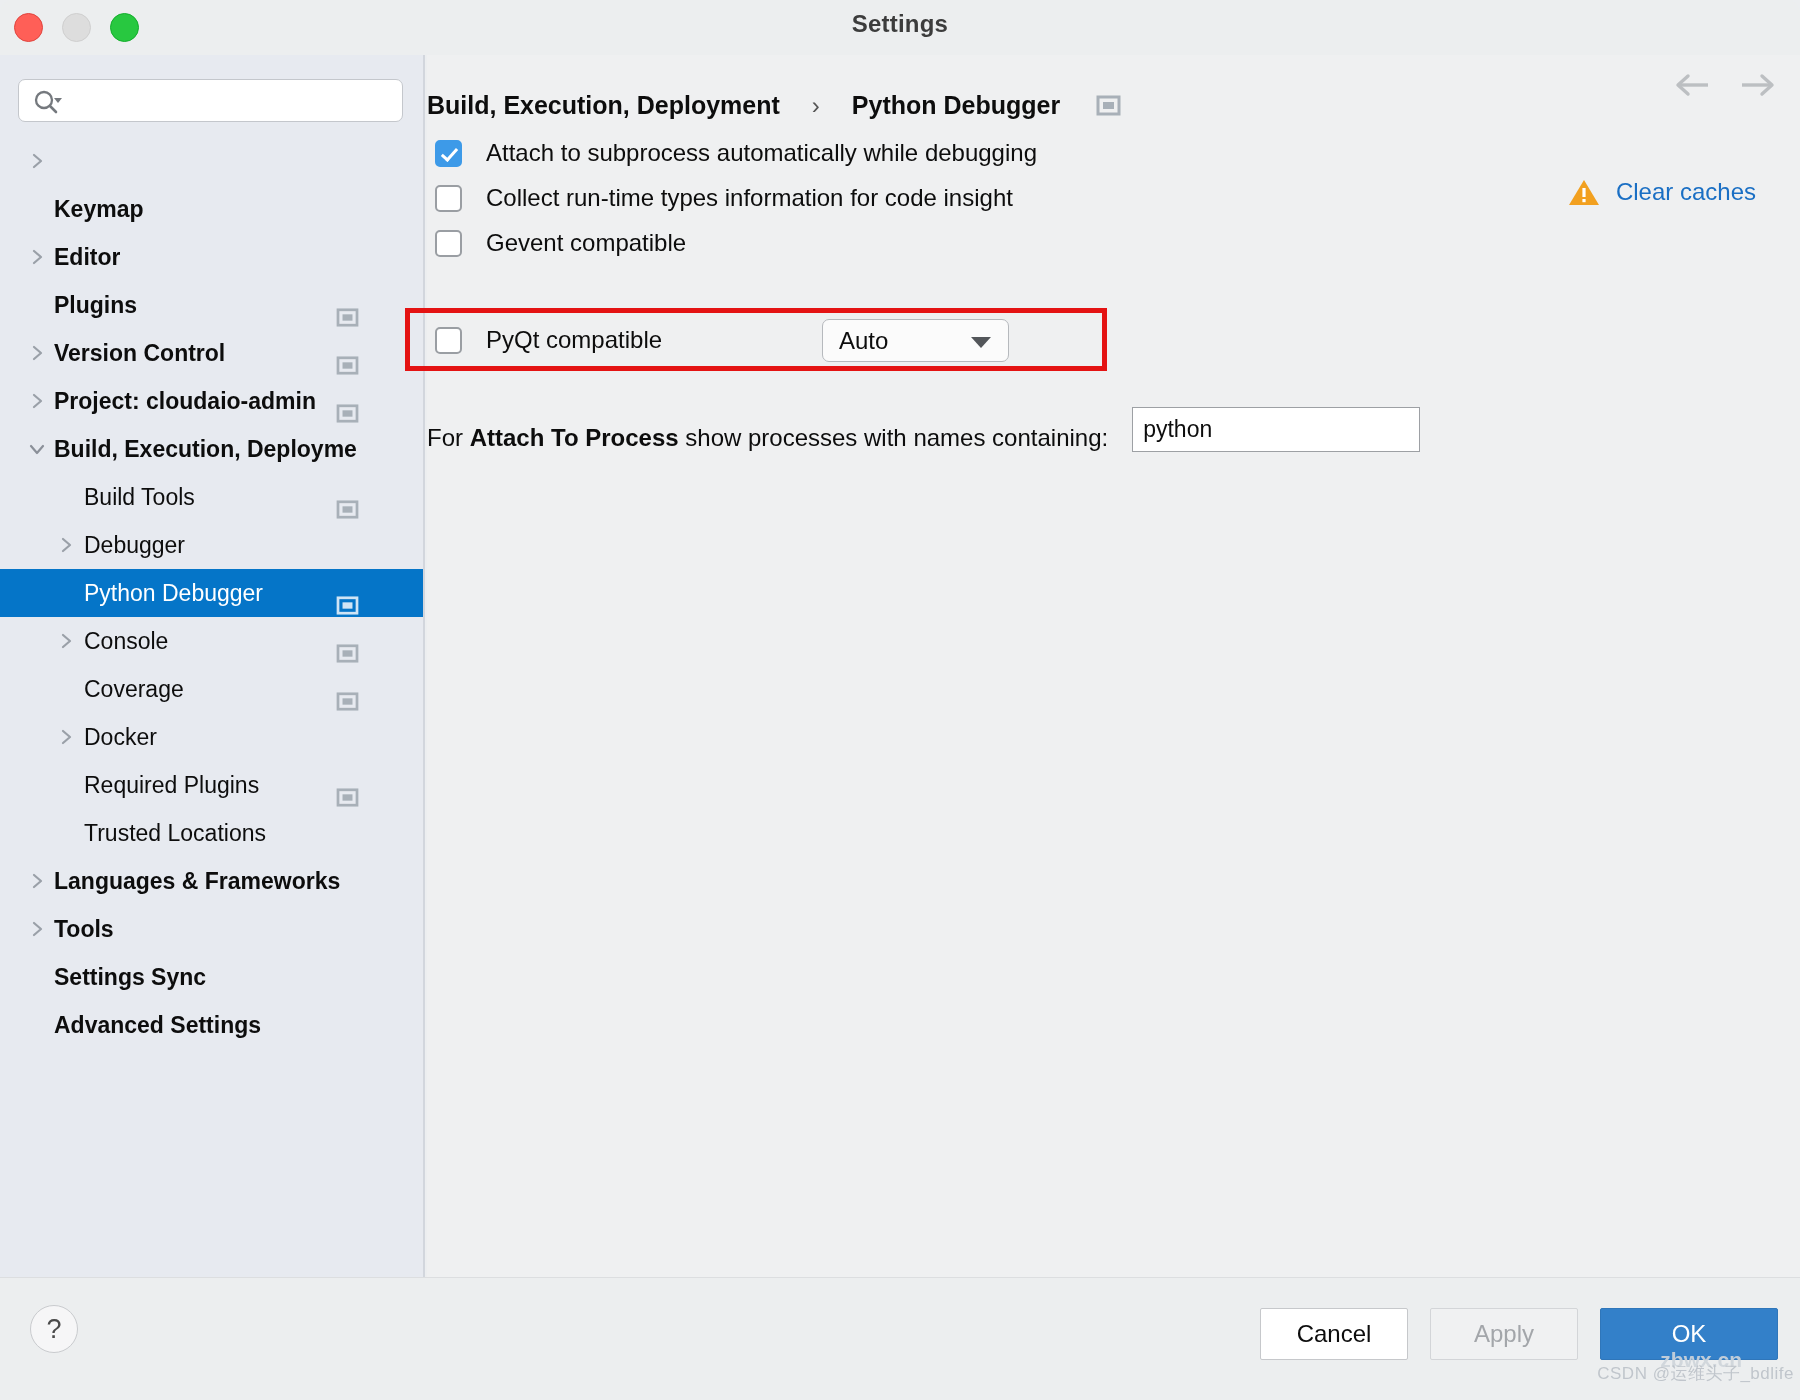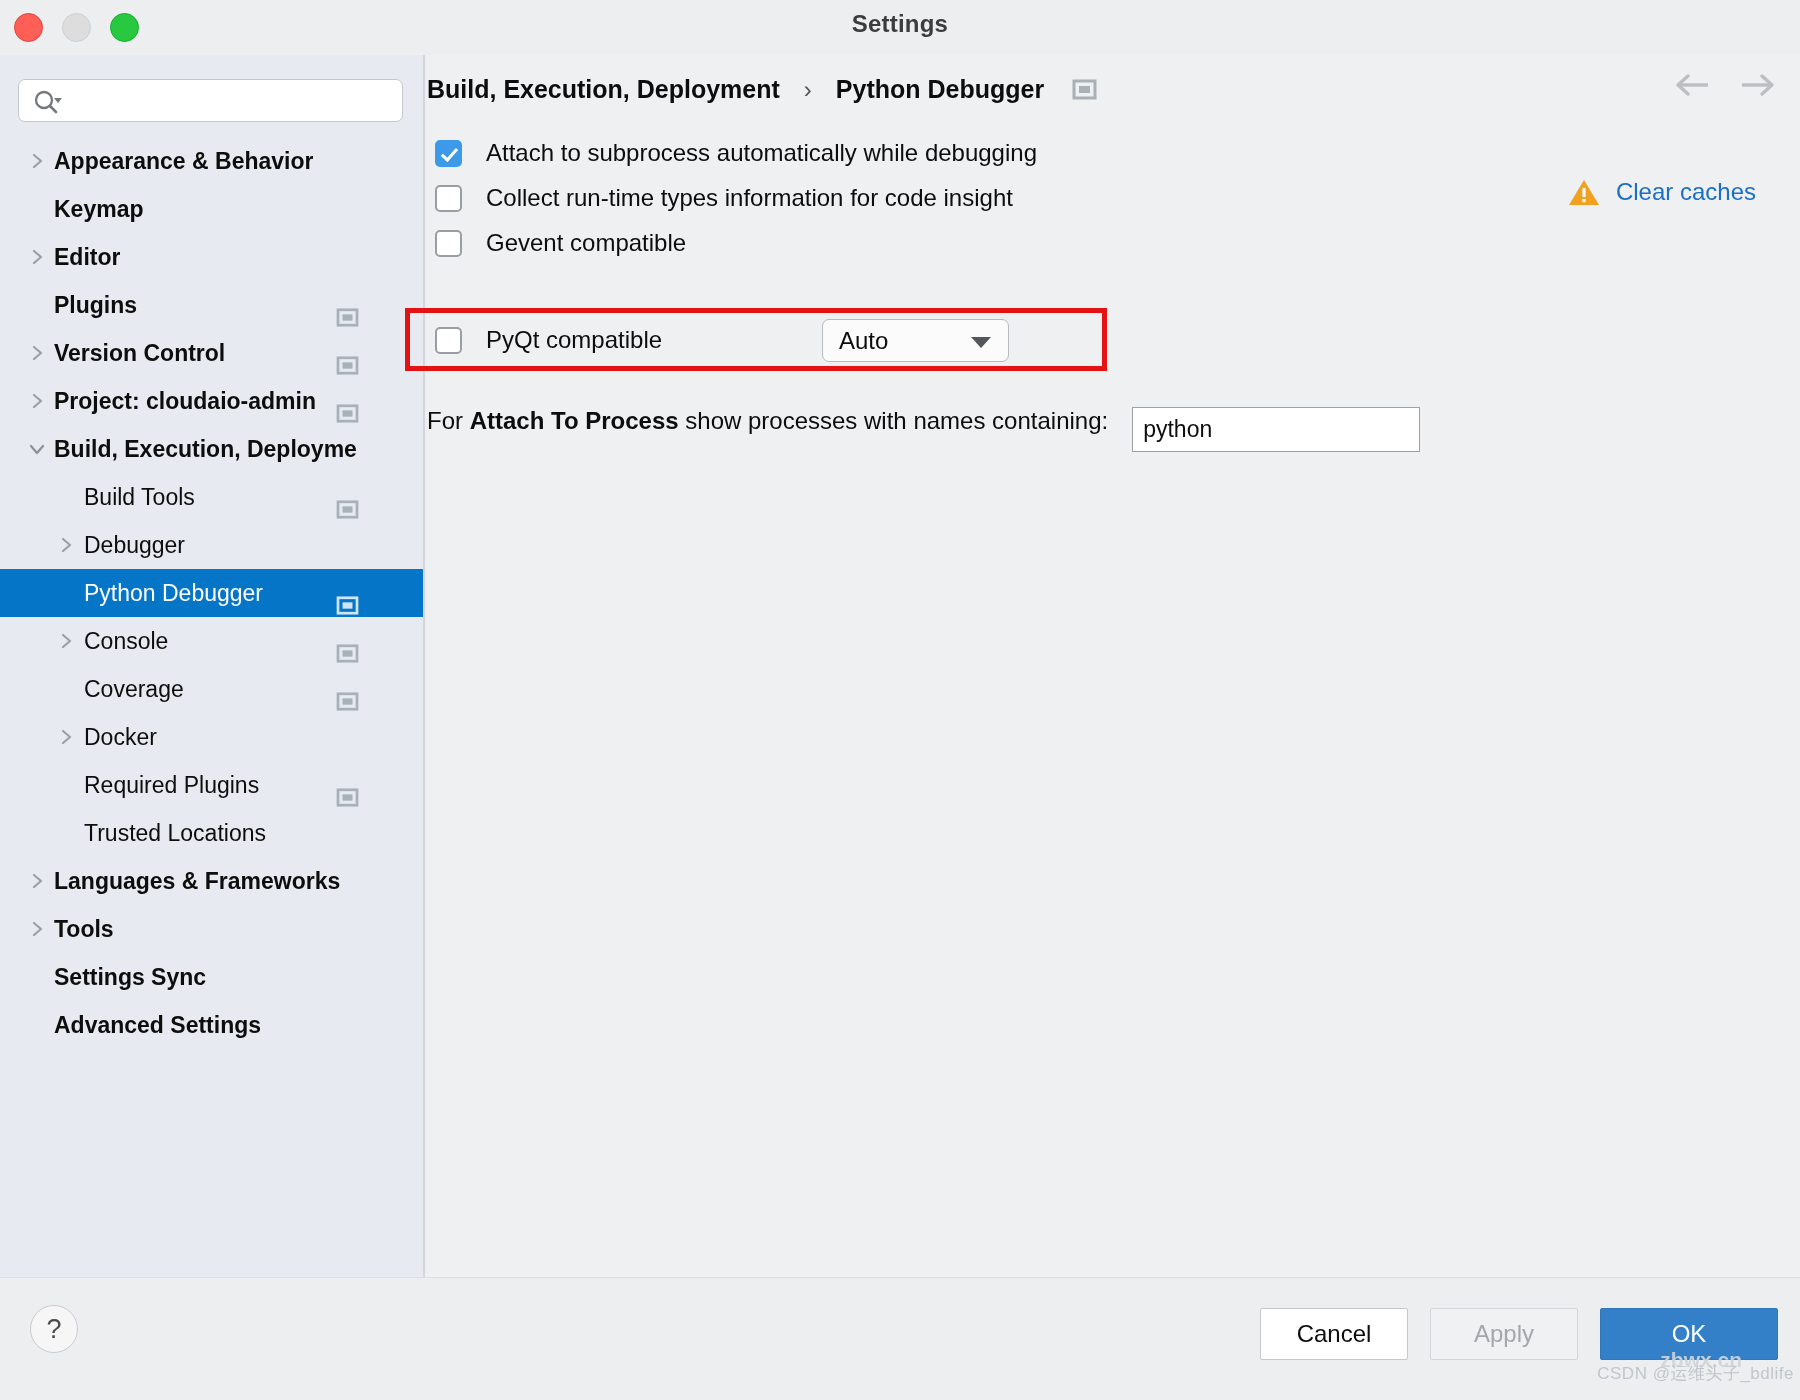--- a/index.html
+++ b/index.html
@@ -90,23 +90,23 @@
   .tree-row.selected .badge-icon .b-inner { fill: #cfe4f5; }
 
   
   #content {
     position: absolute; left: 427px; top: 55px;
     width: 1373px; height: 1222px;
     background: #eff0f1;
     box-sizing: border-box;
   }
   #breadcrumb {
-    position: absolute; left: 0px; top: 20px;
+    position: absolute; left: 0px; top: 36px;
     font-size: 25px; font-weight: bold; color: #0d0d0d;
-    display: flex; align-items: center; gap: 8px;
+    display: flex; align-items: center; gap: 16px;
   }
   #breadcrumb .crumb { white-space: nowrap; }
   #breadcrumb .sep {
     color: #555; font-weight: normal; font-size: 24px;
     padding: 0 16px;
   }
   #breadcrumb .bc-badge { margin-left: 20px; display: flex; align-items: center; }
 
   #nav-arrows {
     position: absolute; right: 22px; top: 17px;
@@ -178,21 +178,21 @@
   #pyqt-select .caret {
     position: absolute; right: 17px; top: 17px;
     width: 0; height: 0;
     border-left: 10px solid transparent;
     border-right: 10px solid transparent;
     border-top: 11px solid #53565a;
   }
 
   #attach-row {
     position: absolute; left: 0px; top: 352px;
-    display: flex; align-items: flex-start;
+    display: flex; align-items: flex-end;
   }
   #attach-row .txt { font-size: 24px; color: #0d0d0d; white-space: nowrap; }
   #attach-row .txt b { font-weight: bold; }
   #attach-input {
     margin-left: 24px;
     width: 288px; height: 45px;
     background: #ffffff;
     border: 1px solid #9da0a4;
     box-sizing: border-box;
     font-family: "Liberation Sans", sans-serif;
@@ -275,21 +275,20 @@
       <input id="search-input" type="text" placeholder="" style="">
     </div>
 
     <div id="tree">
         <div class="tree-row lvl0">
           <span class="arrow">
             <svg width="20" height="20" viewBox="0 0 20 20">
               <polyline points="7,4 14,10 7,16" fill="none" stroke="#9aa0a8" stroke-width="2.2" stroke-linecap="round" stroke-linejoin="round"></polyline>
             </svg>
           </span>
-          <span class="label">Appearance &amp; Behavior</span>
         </div>
         <div class="tree-row lvl0">
           <span class="label">Keymap</span>
         </div>
         <div class="tree-row lvl0">
           <span class="arrow">
             <svg width="20" height="20" viewBox="0 0 20 20">
               <polyline points="7,4 14,10 7,16" fill="none" stroke="#9aa0a8" stroke-width="2.2" stroke-linecap="round" stroke-linejoin="round"></polyline>
             </svg>
           </span>

